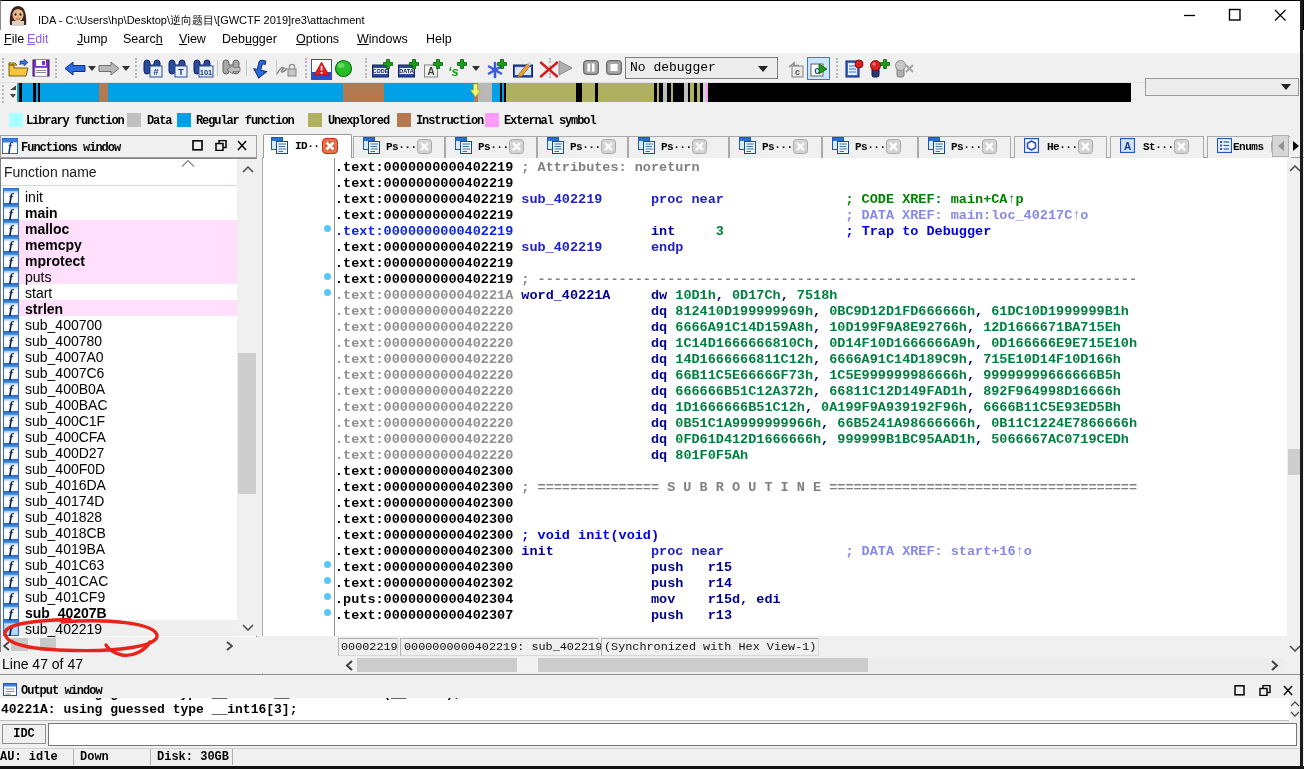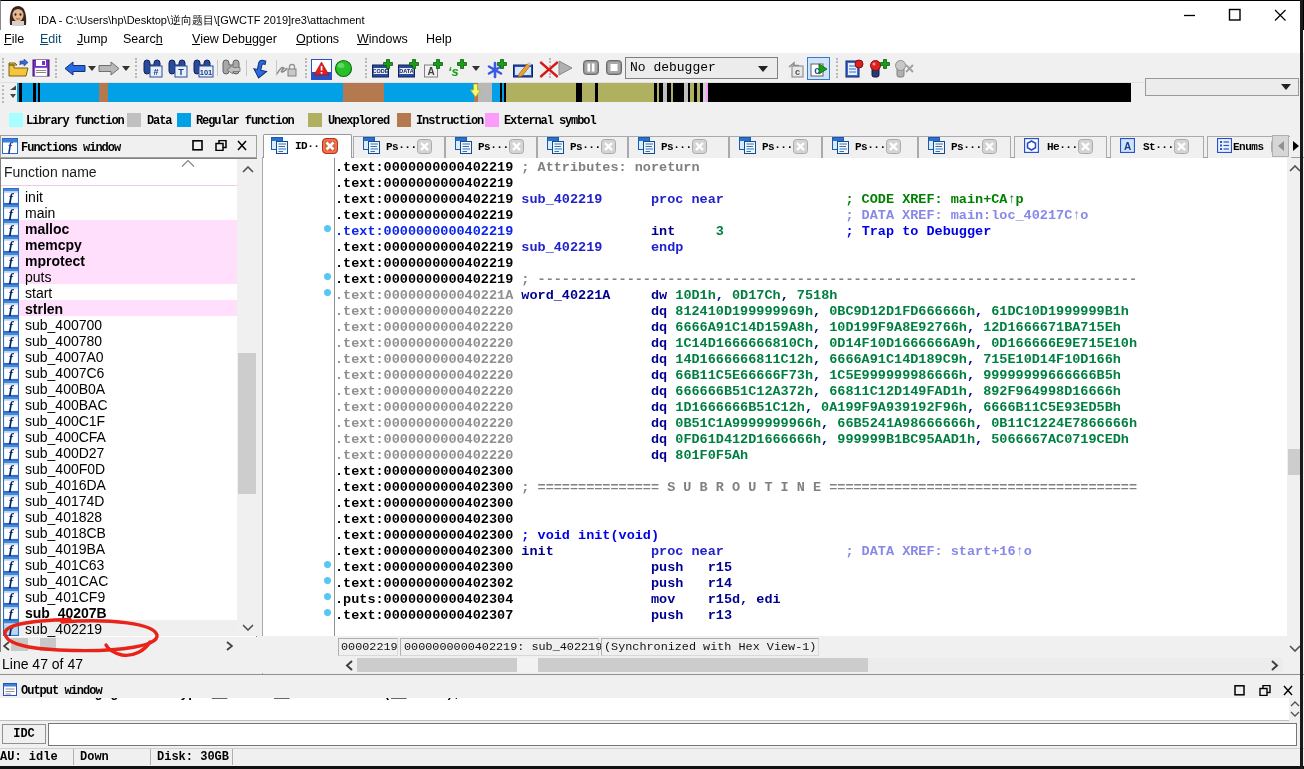--- a/index.html
+++ b/index.html
@@ -23,24 +23,24 @@
 <path d="M8 13.5 Q10 14.8 12 13.5" stroke="#8a4a3a" fill="none" stroke-width="0.8"></path>
   </svg>
 <div class="abs" style="left:38px;top:13px;font-size:11px;color:#000000">IDA - C:\Users\hp\Desktop\逆向题目\[GWCTF 2019]re3\attachment</div>
 <svg class="abs" style="left:1180px;top:8px" width="112" height="14" viewBox="0 0 112 14">
     <line x1="4" y1="7.5" x2="15" y2="7.5" stroke="#000" stroke-width="1.3"></line>
     <rect x="49.5" y="1.5" width="10.5" height="10.5" fill="none" stroke="#000" stroke-width="1.4"></rect>
     <path d="M95 2 L105.5 12.5 M105.5 2 L95 12.5" stroke="#000" stroke-width="1.2"></path>
   </svg>
 <div class="abs" style="left:0;top:30px;width:1304px;height:23px;background:#fff"></div>
 <div class="abs" style="left:4px;top:32px;font-size:12.5px;color:#000"><span style="text-decoration:underline">F</span>ile</div>
-<div class="abs" style="left:40px;top:32px;font-size:12.5px;color:#0c4a6e"><span style="text-decoration:underline">E</span>dit</div>
+<div class="abs" style="left:27px;top:32px;font-size:12.5px;color:#8b5cf6"><span style="text-decoration:underline">E</span>dit</div>
 <div class="abs" style="left:77px;top:32px;font-size:12.5px;color:#000"><span style="text-decoration:underline">J</span>ump</div>
 <div class="abs" style="left:123px;top:32px;font-size:12.5px;color:#000">Searc<span style="text-decoration:underline">h</span></div>
-<div class="abs" style="left:192px;top:32px;font-size:12.5px;color:#000"><span style="text-decoration:underline">V</span>iew</div>
+<div class="abs" style="left:179px;top:32px;font-size:12.5px;color:#000"><span style="text-decoration:underline">V</span>iew</div>
 <div class="abs" style="left:222px;top:32px;font-size:12.5px;color:#000">Deb<span style="text-decoration:underline">u</span>gger</div>
 <div class="abs" style="left:296px;top:32px;font-size:12.5px;color:#000"><span style="text-decoration:underline">O</span>ptions</div>
 <div class="abs" style="left:357px;top:32px;font-size:12.5px;color:#000"><span style="text-decoration:underline">W</span>indows</div>
 <div class="abs" style="left:426px;top:32px;font-size:12.5px;color:#000">Help</div>
 <div class="abs" style="left:0;top:53px;width:1304px;height:30px;background:#f0f0f0;border-bottom:1px solid #e0e0e0"></div>
 <div class="sep" style="left:2px;top:58px;height:20px"></div>
 <div class="sep" style="left:55px;top:58px;height:20px"></div>
 <div class="sep" style="left:135px;top:58px;height:20px"></div>
 <div class="sep" style="left:305px;top:58px;height:20px"></div>
 <div class="sep" style="left:365px;top:58px;height:20px"></div>
@@ -302,21 +302,21 @@
     <rect x="1" y="3.5" width="14" height="1.5" fill="#c8defa"></rect>
     <text x="8" y="13.5" font-size="13" font-weight="bold" font-style="italic" font-family="Liberation Serif" fill="#0a2060" text-anchor="middle">f</text>
   </svg>
 <div class="abs" style="left:25px;top:189px;font-size:14px;font-weight:normal;color:#000">init</div>
 <svg class="abs" style="left:3px;top:204px" width="16" height="16" viewBox="0 0 16 16">
     <rect x="0.5" y="0.5" width="15" height="15" fill="#fff" stroke="#2a72c8" stroke-width="1.2"></rect>
     <rect x="1" y="1" width="14" height="2.5" fill="#4888d8"></rect>
     <rect x="1" y="3.5" width="14" height="1.5" fill="#c8defa"></rect>
     <text x="8" y="13.5" font-size="13" font-weight="bold" font-style="italic" font-family="Liberation Serif" fill="#0a2060" text-anchor="middle">f</text>
   </svg>
-<div class="abs" style="left:25px;top:205px;font-size:14px;font-weight:normal;color:#000">main</div>
+<div class="abs" style="left:25px;top:205px;font-size:14px;font-weight:bold;color:#000">main</div>
 <div class="abs" style="left:19px;top:220px;width:218px;height:16px;background:#ffdffc"></div>
 <svg class="abs" style="left:3px;top:220px" width="16" height="16" viewBox="0 0 16 16">
     <rect x="0.5" y="0.5" width="15" height="15" fill="#fff" stroke="#2a72c8" stroke-width="1.2"></rect>
     <rect x="1" y="1" width="14" height="2.5" fill="#4888d8"></rect>
     <rect x="1" y="3.5" width="14" height="1.5" fill="#c8defa"></rect>
     <text x="8" y="13.5" font-size="13" font-weight="bold" font-style="italic" font-family="Liberation Serif" fill="#0a2060" text-anchor="middle">f</text>
   </svg>
 <div class="abs" style="left:25px;top:221px;font-size:14px;font-weight:bold;color:#000">malloc</div>
 <div class="abs" style="left:19px;top:236px;width:218px;height:16px;background:#ffdffc"></div>
 <svg class="abs" style="left:3px;top:236px" width="16" height="16" viewBox="0 0 16 16">
@@ -779,20 +779,21 @@
   </svg>
 <div class="abs bmp" style="left:21px;top:684px;font-size:12px;letter-spacing:-1px">Output window</div>
 <svg class="abs" style="left:1234px;top:685px" width="62" height="11" viewBox="0 0 62 11">
     <rect x="1" y="0.8" width="9" height="9" fill="none" stroke="#000" stroke-width="1.5"></rect>
     <rect x="29" y="0.5" width="7" height="7" fill="none" stroke="#000" stroke-width="1.4"></rect>
     <rect x="26" y="3.5" width="7" height="7" fill="#f0f0f0" stroke="#000" stroke-width="1.4"></rect>
     <path d="M50 1 L58 10 M58 1 L50 10" stroke="#000" stroke-width="1.4"></path>
   </svg>
 <div class="abs" style="left:0;top:698px;width:1289px;height:23px;background:#fff;border-bottom:1px solid #c0c0c0;overflow:hidden">
     <div class="mono" style="position:absolute;left:1px;top:-12px;font-weight:bold;font-size:13px;color:#000">402219: using guessed type __int64 __fastcall sub(__int64);</div>
+    <div class="mono" style="position:absolute;left:1px;top:4px;font-weight:bold;font-size:13px;color:#000">40221A: using guessed type __int16[3];</div>
   </div>
 <svg class="abs" style="left:1290px;top:700px" width="10" height="18" viewBox="0 0 10 18">
     <path d="M1 6 L5 2 L9 6 M1 12 L5 16 L9 12" fill="none" stroke="#505050" stroke-width="1.3"></path>
   </svg>
 <div class="abs" style="left:0;top:722px;width:1304px;height:26px;background:#f0f0f0"></div>
 <div class="abs mono" style="left:2px;top:724px;width:44px;height:20px;background:#f0f0f0;border:1px solid #909090;font-size:12px;font-weight:bold;text-align:center;line-height:19px;color:#000">IDC</div>
 <div class="abs" style="left:48px;top:723px;width:1249px;height:23px;background:#fff;border:1px solid #777"></div>
 <div class="abs" style="left:0;top:748px;width:1304px;height:18px;background:#f0f0f0;border-top:1px solid #d0d0d0"></div>
 <div class="abs mono" style="left:0px;top:750px;font-size:12px;font-weight:bold;color:#000">AU:   idle</div>
 <div class="abs" style="left:73px;top:749px;width:1px;height:16px;background:#b0b0b0"></div>

